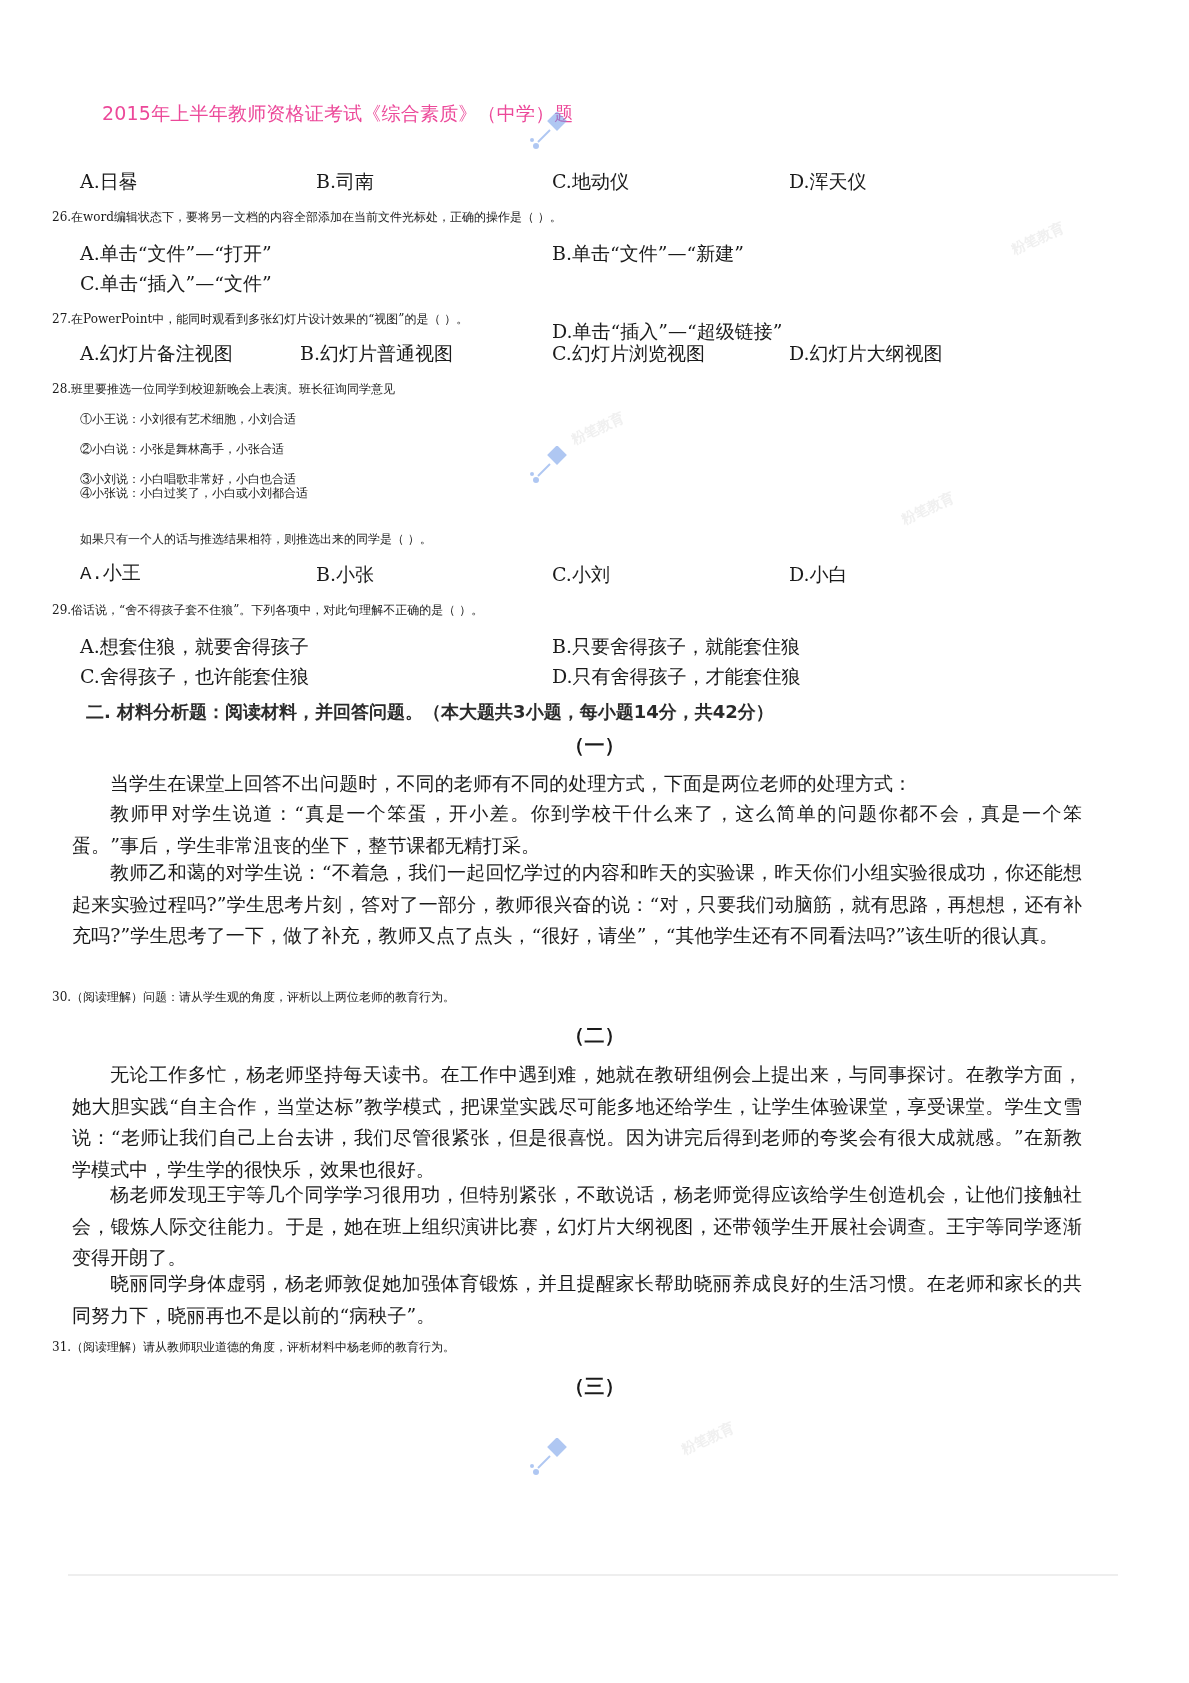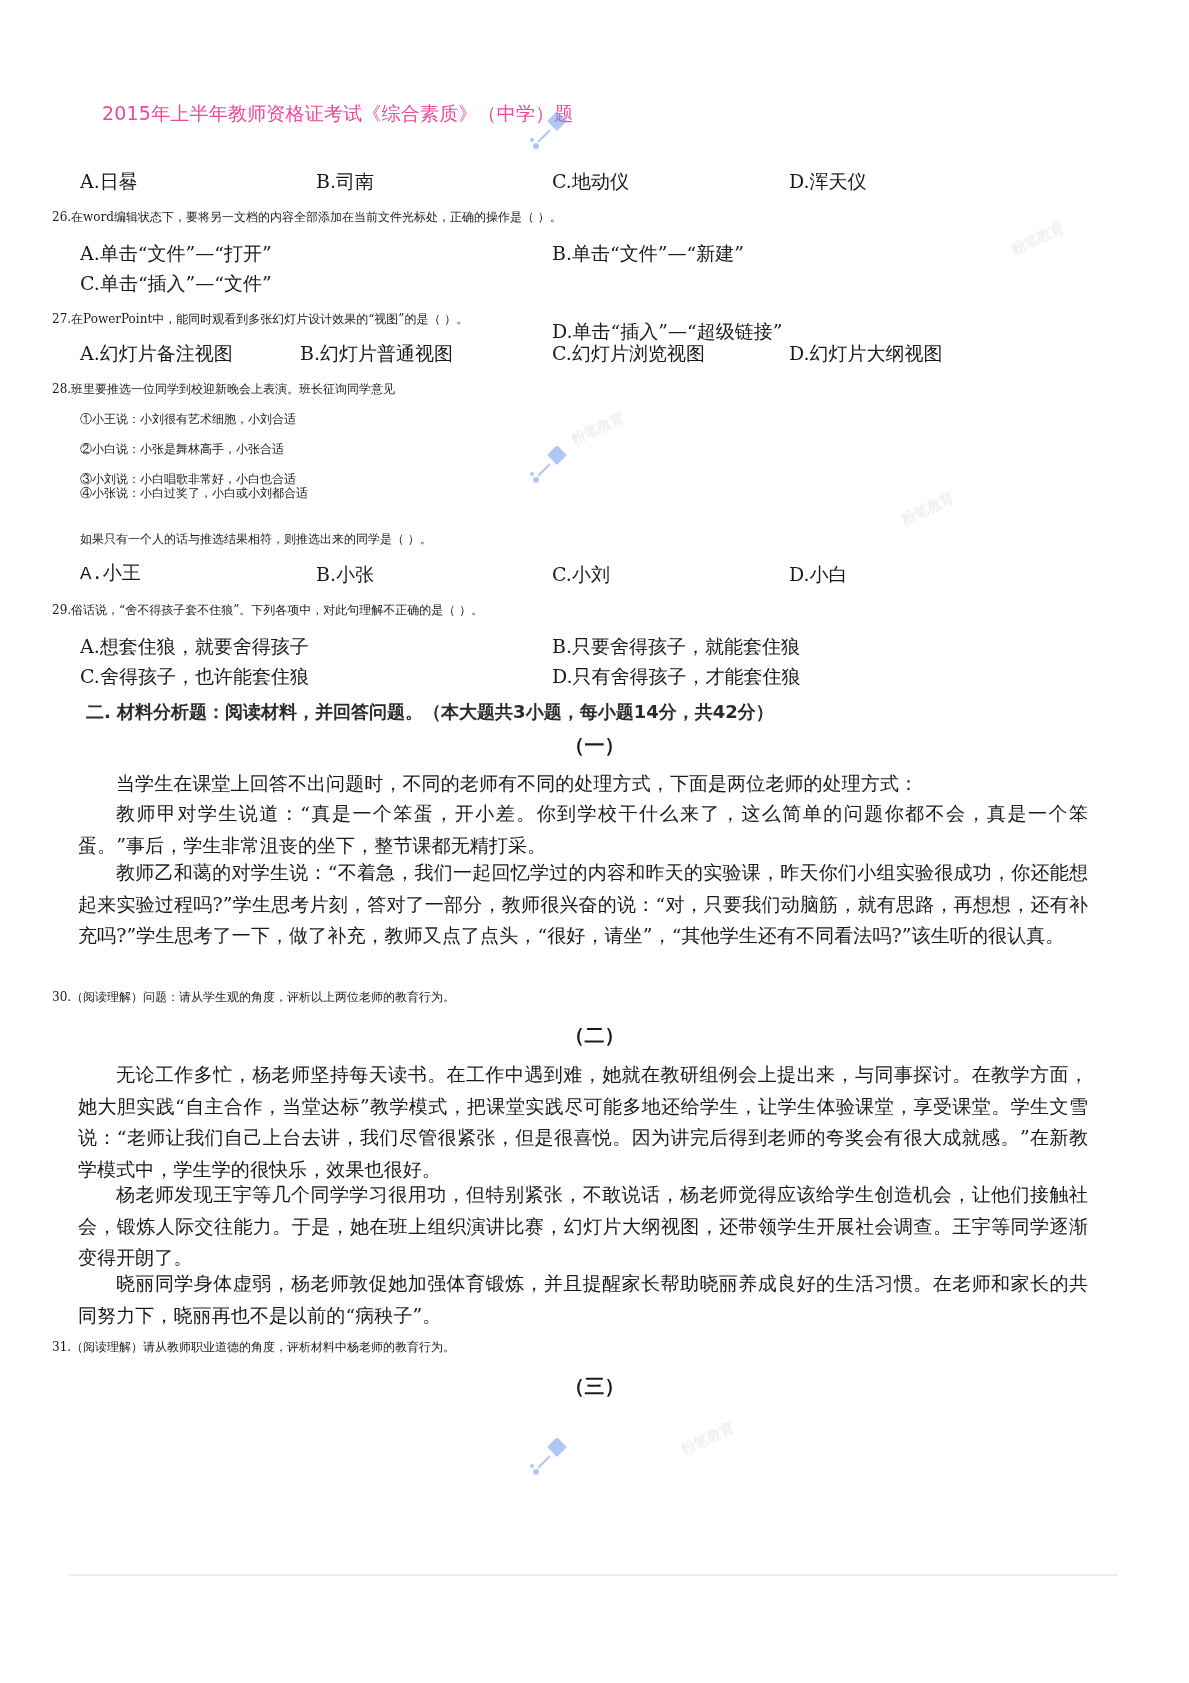--- a/index.html
+++ b/index.html
@@ -47,21 +47,21 @@
       position: absolute;
       width: 1189px;
       left: 0;
       text-align: center;
       font-size: 20px;
       line-height: 26px;
       font-weight: bold;
     }
     .para {
       position: absolute;
-      left: 78px;
+      left: 72px;
       width: 1010px;
       font-size: 19px;
       line-height: 31.5px;
       text-indent: 2em;
       text-align: justify;
       letter-spacing: 0.1px;
     }
     .divider {
       position: absolute;
       left: 68px;

